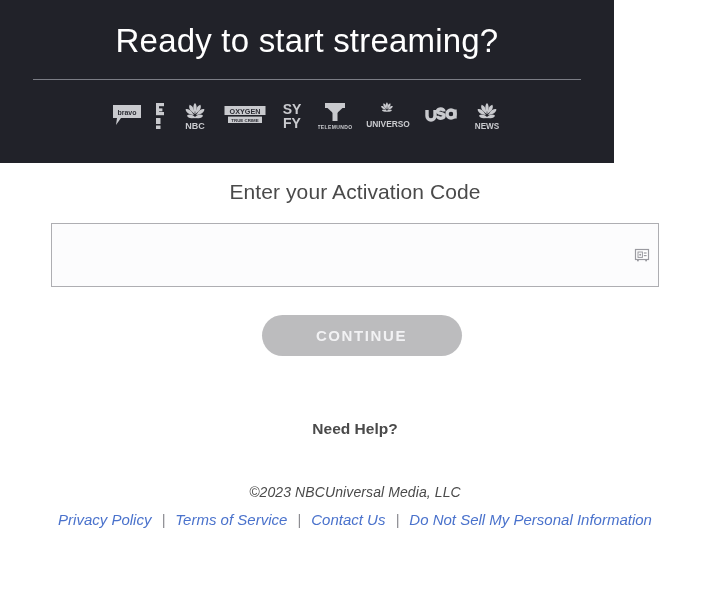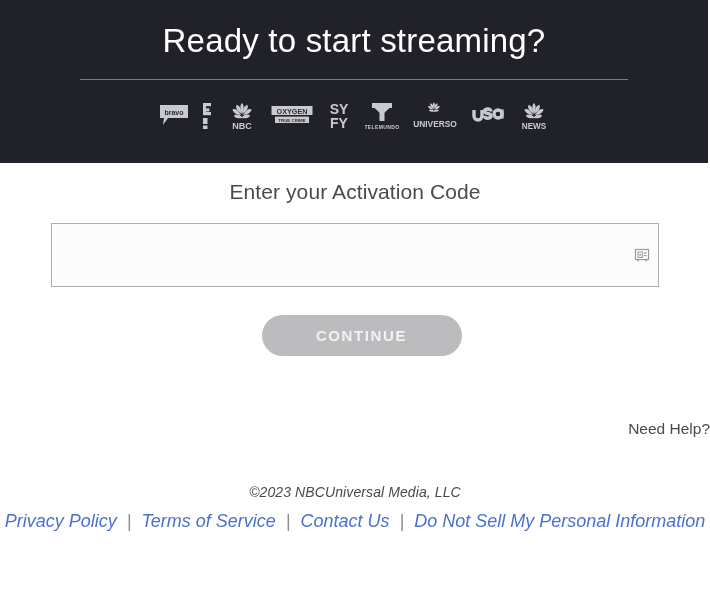--- a/index.html
+++ b/index.html
@@ -12,21 +12,21 @@
     background: #ffffff;
     font-family: "Liberation Sans", sans-serif;
     overflow: hidden;
     position: relative;
   }
 
   
   .header {
     background: #212229;
     height: 163px;
-    width: 708px;
+    width: 614px;
     box-sizing: border-box;
     position: relative;
   }
   .header-title {
     color: #ffffff;
     font-size: 33px;
     font-weight: 300;
     letter-spacing: 0.2px;
     text-align: center;
     padding-top: 21px;
@@ -117,23 +117,22 @@
     cursor: default;
   }
 
   .help-block {
     text-align: center;
     margin-top: 62px;
   }
   .help-title {
     color: #4a4a4a;
     font-size: 15.5px;
-    font-weight: 400;
+    font-weight: 700;
     line-height: 22px;
-    text-align: right;
   }
   .help-link {
     display: inline-block;
     color: #4a72cc;
     font-size: 16.5px;
     font-weight: 400;
     text-decoration: none;
     line-height: 24px;
     margin-top: 2px;
   }
@@ -149,21 +148,21 @@
     font-size: 14px;
     font-weight: 300;
     letter-spacing: 0.1px;
   }
   .footer-links {
     margin-top: 11px;
     display: flex;
     align-items: center;
     justify-content: center;
     gap: 0;
-    font-size: 18px;
+    font-size: 15px;
   }
   .footer-link {
     color: #4a72cc;
     text-decoration: none;
     font-weight: 400;
     white-space: nowrap;
   }
   .footer-sep {
     color: #8d8d92;
     padding: 0 10px;

